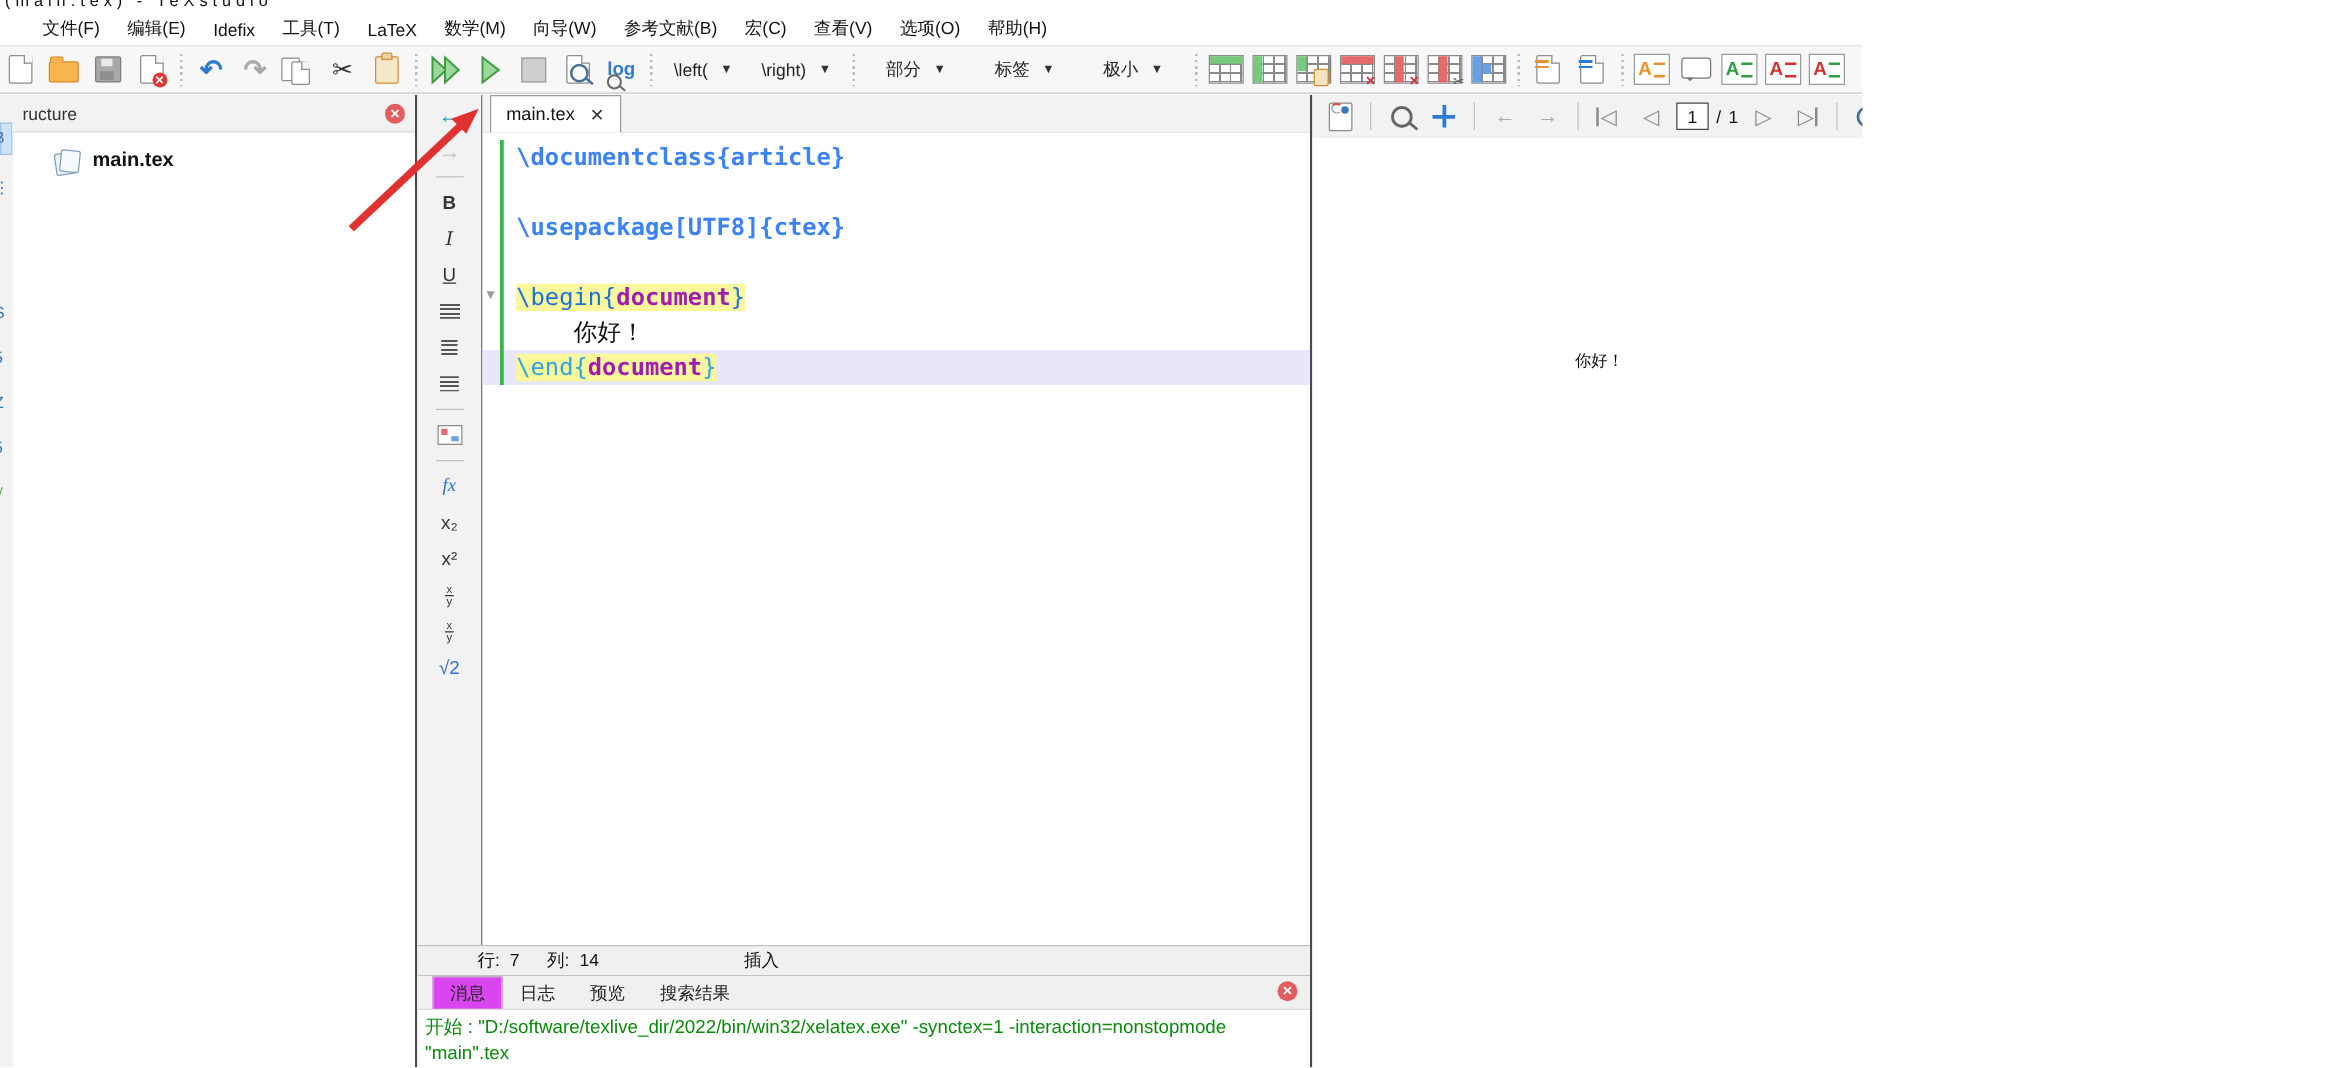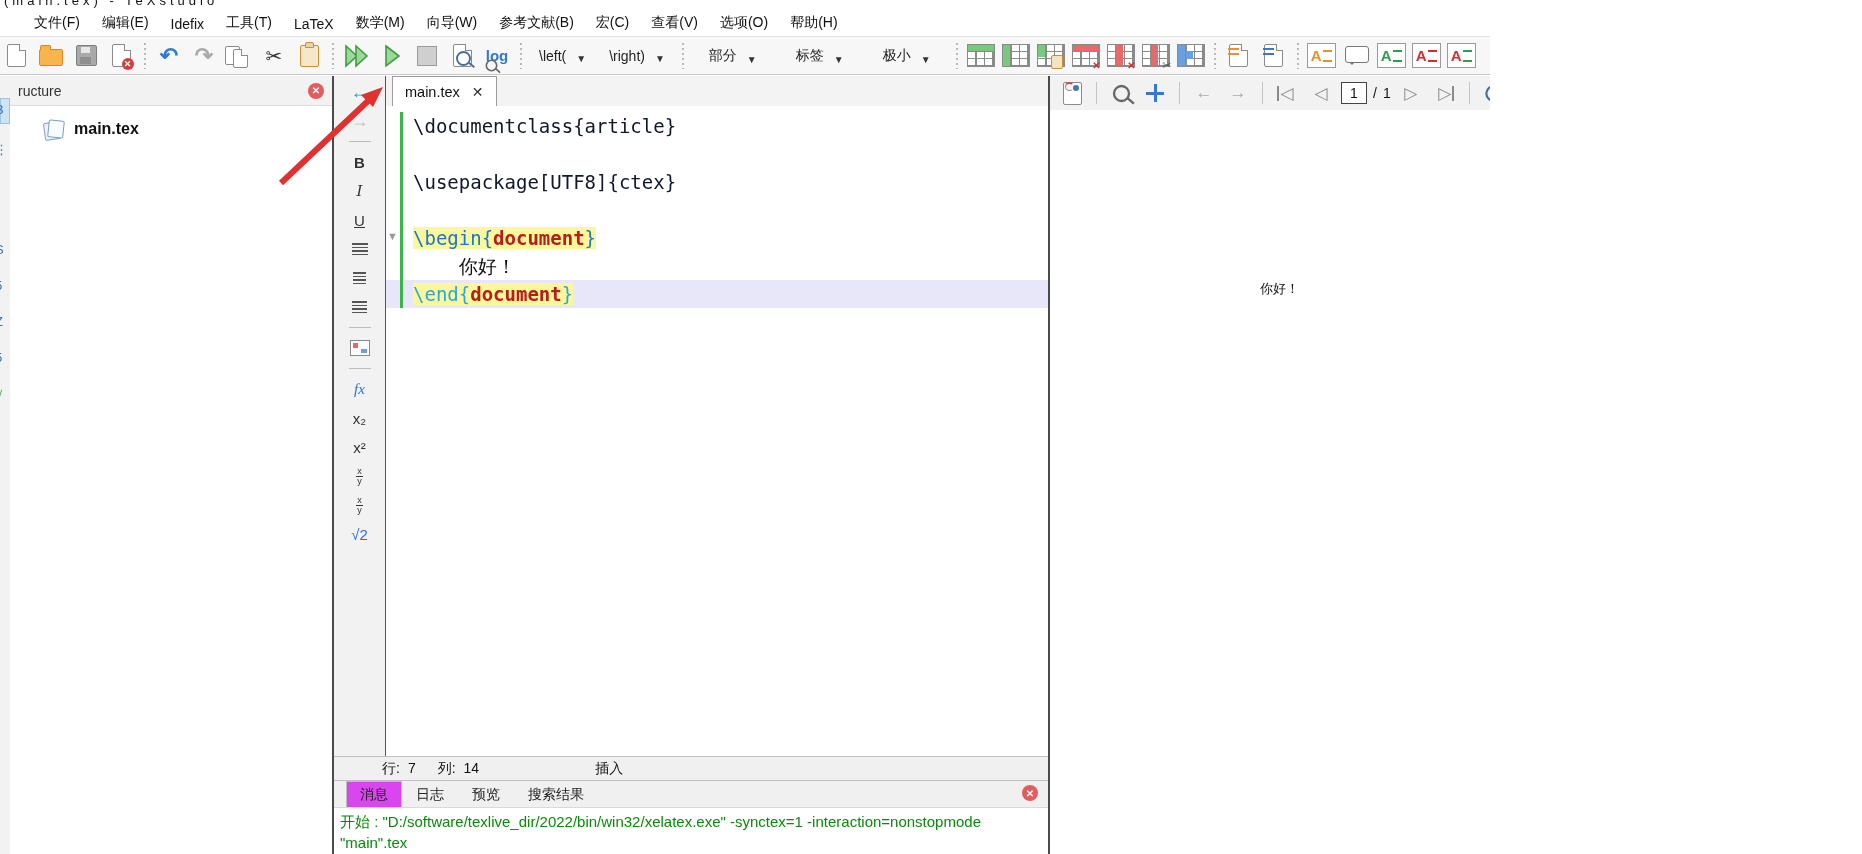--- a/index.html
+++ b/index.html
@@ -15,21 +15,21 @@
   
   #menubar{left:16px;top:9px;width:100%;height:27px;background:#fff;display:flex;align-items:flex-end;margin-left:16px;}
   .menu-item{padding:4px 11px;white-space:nowrap;color:#111;}
   .menu-item:first-child{margin-left:-9px;}
 
   
   #toolbar{left:0;top:36px;width:100%;height:39px;background:#f7f7f7;border-top:1px solid #e3e3e3;
            border-bottom:1px solid #c9c9c9;display:flex;align-items:center;gap:7px;padding-left:2px;box-sizing:border-box;}
   .tbi{width:28px;height:28px;display:flex;align-items:center;justify-content:center;position:relative;flex:none;}
   .tsep{width:6px;height:26px;flex:none;background-image:repeating-linear-gradient(to bottom,#b9b9b9 0 2px,transparent 2px 5px);background-size:2px 100%;background-repeat:no-repeat;background-position:center;}
-  .combo{display:flex;align-items:flex-end;gap:10px;padding:3px 8px;color:#222;flex:none;}
+  .combo{display:flex;align-items:center;gap:10px;padding:3px 8px;color:#222;flex:none;}
   .combo .arr{font-size:10px;color:#333;}
   
   .pg{width:17px;height:21px;background:#fff;border:1.6px solid #8b8b8b;border-radius:2px;position:relative;}
   .pg.fold::before{content:'';position:absolute;right:-1px;top:-1px;width:6px;height:6px;background:#f7f7f7;border-left:1.6px solid #8b8b8b;border-bottom:1.6px solid #8b8b8b;}
   .folder{width:22px;height:15px;background:#f8b54e;border:1.5px solid #d88a1f;border-radius:2px;position:relative;margin-top:4px;}
   .folder::before{content:'';position:absolute;top:-5px;left:0;width:9px;height:4px;background:#f8b54e;border:1.5px solid #d88a1f;border-bottom:none;border-radius:2px 2px 0 0;}
   .floppy{width:19px;height:19px;background:#a9a9a9;border:1.5px solid #7e7e7e;border-radius:2px;position:relative;}
   .floppy::before{content:'';position:absolute;top:1px;left:4px;width:9px;height:6px;background:#e8e8e8;}
   .floppy::after{content:'';position:absolute;bottom:1px;left:3px;width:11px;height:7px;background:#8f8f8f;}
   .redx{position:absolute;right:-4px;bottom:-4px;width:12px;height:12px;border-radius:50%;background:#d63b3b;color:#fff;
@@ -100,24 +100,24 @@
   .imgic::after{content:'';position:absolute;right:2px;bottom:2px;width:6px;height:4px;background:#6aa0e2;}
   .fx{color:#2f6fd0;font-style:italic;font-family:Liberation Serif, serif;font-size:16px;}
   .frac{display:inline-flex;flex-direction:column;align-items:center;font-size:9px;line-height:1;color:#333;}
   .frac em{font-style:normal;border-bottom:1px solid #333;padding:0 1px;}
   #codearea{position:absolute;left:52px;top:30px;right:0;bottom:97px;background:#fff;overflow:hidden;padding-top:6px;}
   #modbar{position:absolute;left:14px;top:6px;width:3px;height:196px;background:#39b54a;}
   #foldmark{position:absolute;left:1px;top:124px;color:#9a9a9a;font-size:11px;}
   .codeline{height:28px;line-height:28px;white-space:pre;font-family:"DejaVu Sans Mono",monospace;font-size:19px;padding-left:27px;}
   .codeline.current{background:#e7e7f9;}
   .tok{display:inline;}
-  .tok.cmd{color:#0f172a;}
+  .tok.cmd{color:#3b82f6;font-weight:bold;}
   .tok.kwb{color:#1a73d9;}
   .tok.kwe{color:#2ea3e6;}
-  .tok.env{color:#b91c1c;font-weight:bold;}
+  .tok.env{color:#a21caf;font-weight:bold;}
   .tok.txt{color:#111;}
   .tok.hl{background:#fbf89c;}
   #edstatus{position:absolute;left:0;right:0;bottom:73px;height:24px;background:#f0f0f0;border-top:1px solid #c2c2c2;
             display:flex;align-items:center;font-size:14px;color:#111;}
   #edstatus .grp{margin-left:48px;display:flex;gap:8px;}
   #edstatus .mode{margin-left:116px;}
 
   
   #msgpanel{position:absolute;left:0;right:0;bottom:0;height:73px;background:#fff;border-top:1px solid #c2c2c2;}
   #msgtabs{position:relative;height:26px;background:#f0f0f0;display:flex;align-items:flex-end;padding-left:12px;border-bottom:1px solid #d9d9d9;}

